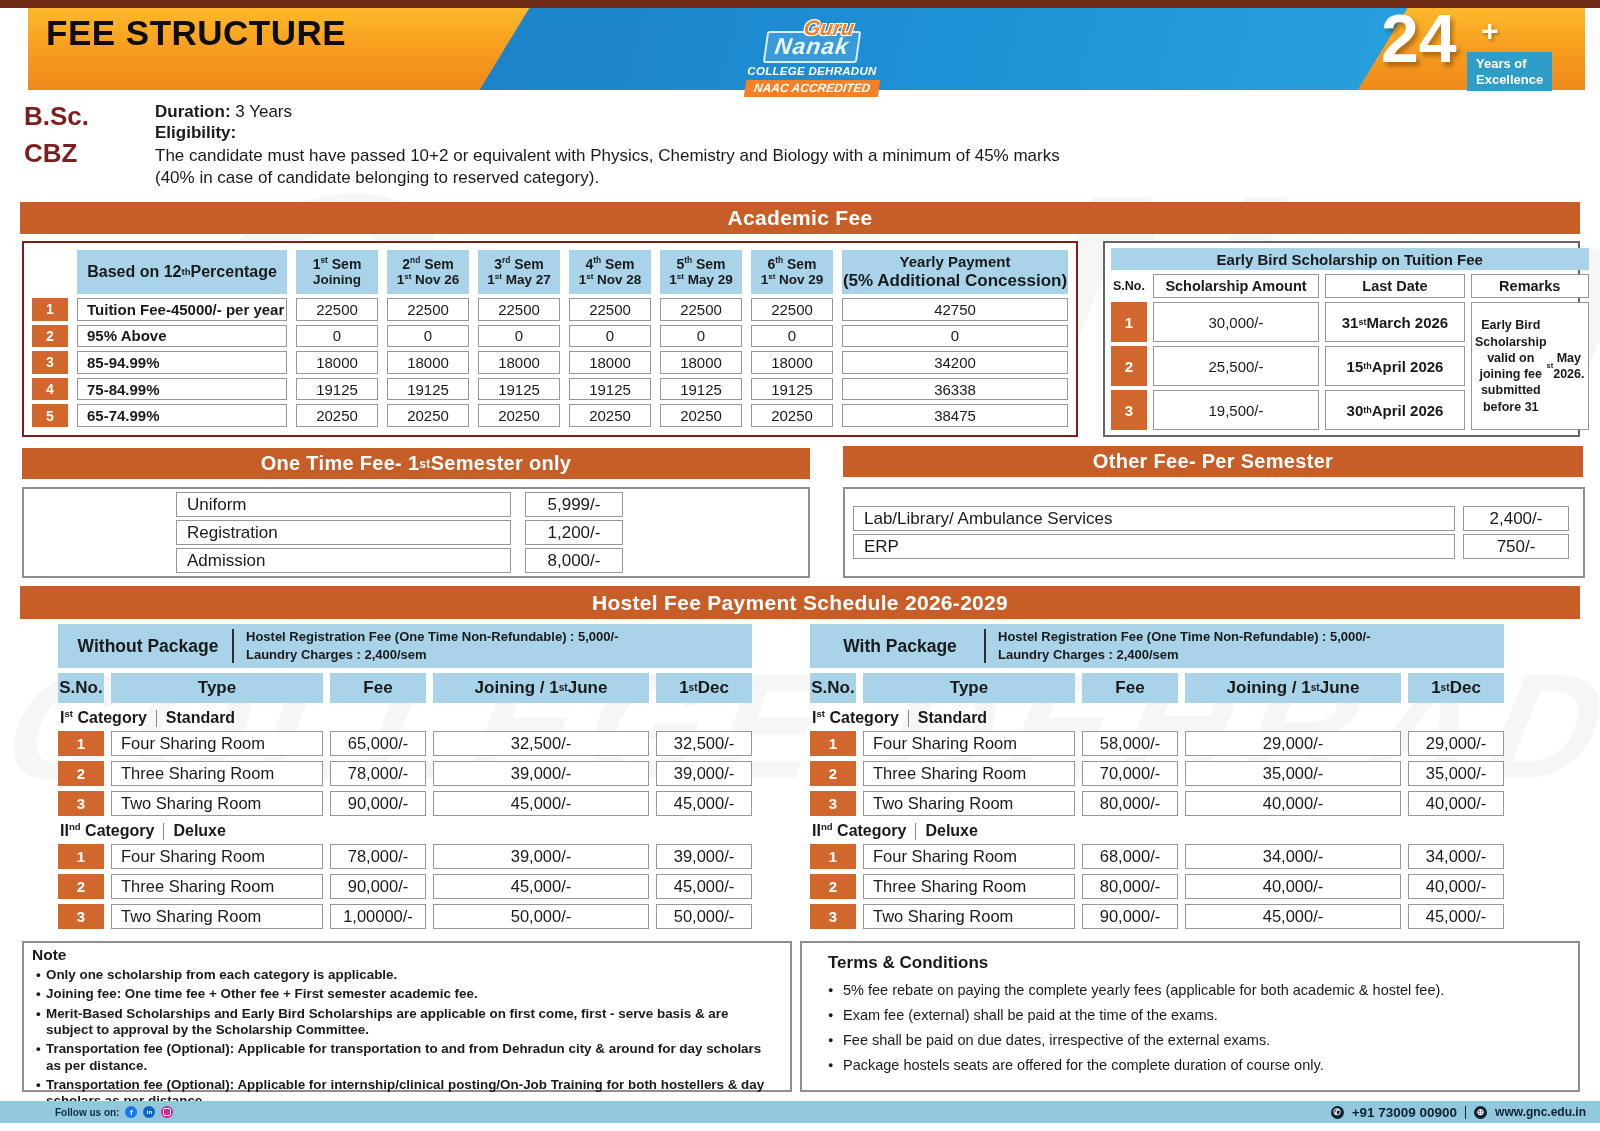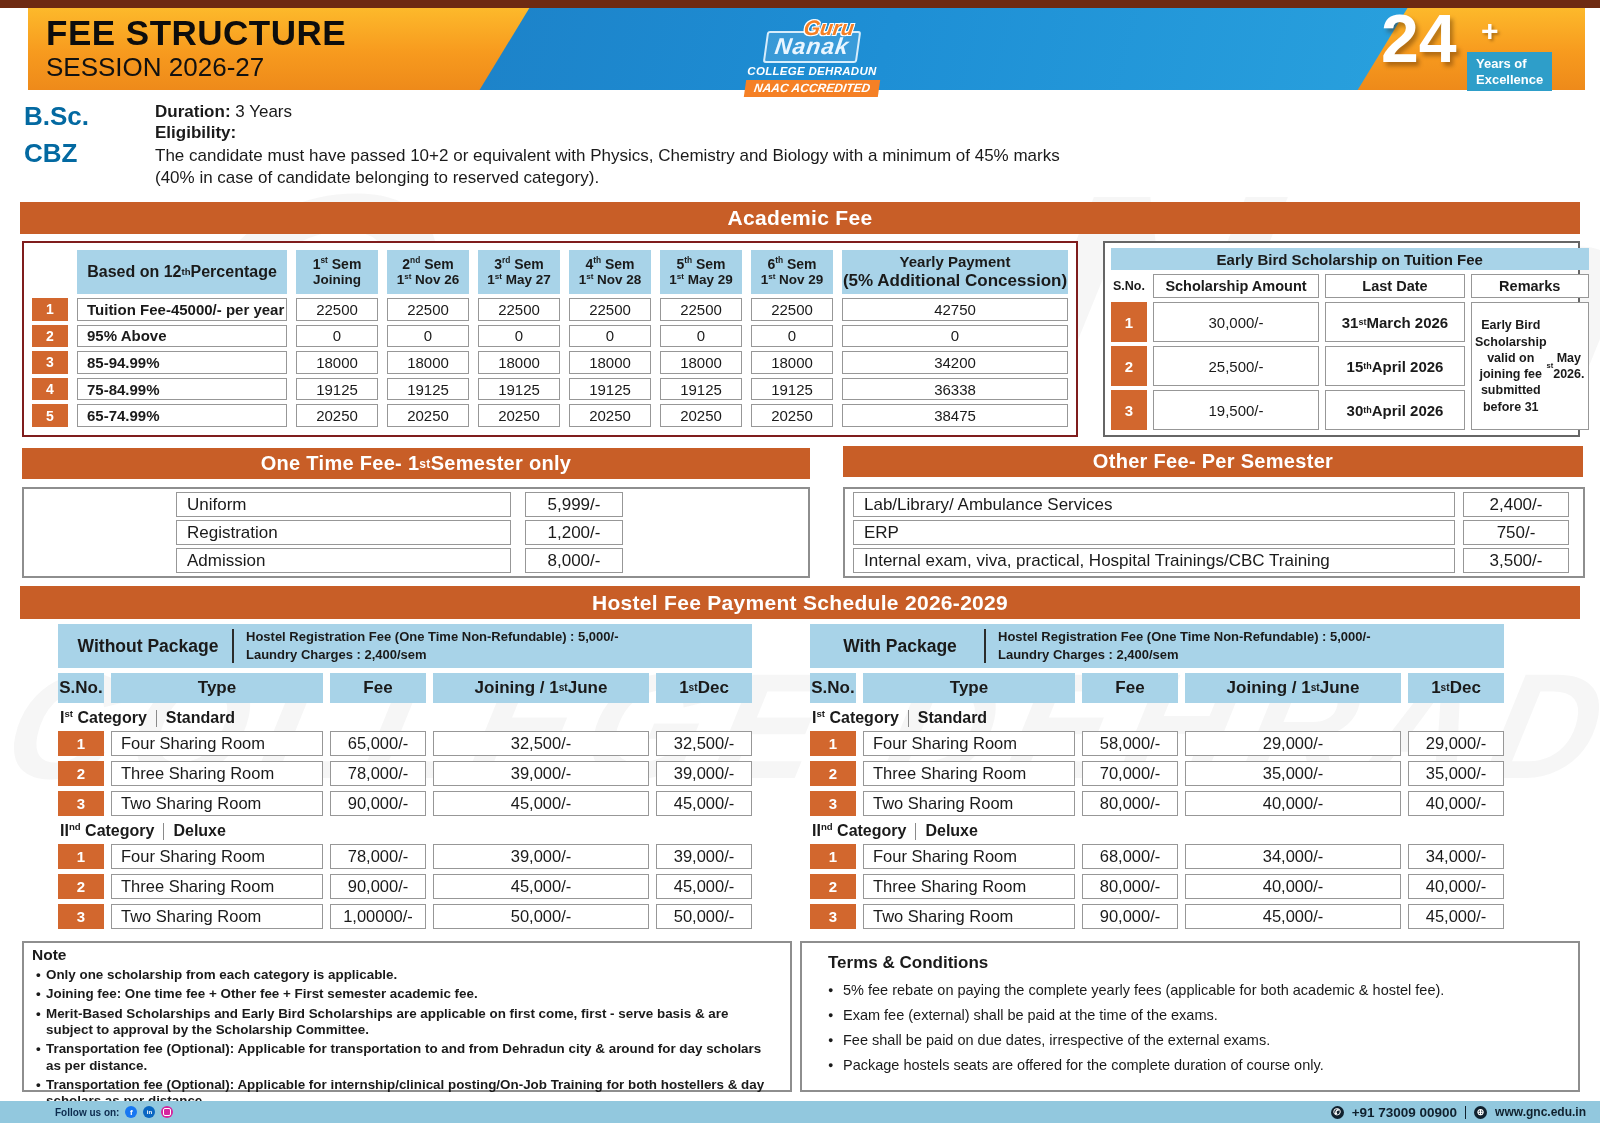--- a/index.html
+++ b/index.html
@@ -24,21 +24,21 @@
   .logo-nanak-box{display:inline-block;transform:skew(-8deg);border:2px solid #D7EDFB;background:rgba(255,255,255,.12);border-radius:3px;padding:0 8px 1px;}
   .logo-nanak{font-size:23px;font-weight:800;font-style:italic;color:#EAF6FF;letter-spacing:1px;}
   .logo-college{font-size:11.5px;font-weight:700;font-style:italic;color:#fff;margin-top:2px;letter-spacing:.3px;white-space:nowrap;}
   .logo-naac{display:inline-block;background:#F58025;color:#fff;font-weight:700;font-style:italic;font-size:12px;padding:1px 9px 2px;margin-top:3px;transform:skew(-8deg);white-space:nowrap;}
   #years-block{position:absolute;right:30px;top:4px;width:196px;height:80px;z-index:3;}
   #years-num{position:absolute;left:22px;top:-8px;font-size:68px;font-weight:800;color:#fff;text-shadow:3px 4px 4px rgba(70,35,0,.4);line-height:1;}
   #years-plus{position:absolute;left:122px;top:2px;font-size:30px;font-weight:800;color:#fff;text-shadow:2px 2px 3px rgba(70,35,0,.4);}
   #years-box{position:absolute;left:108px;top:40px;background:#2E9EC9;color:#fff;font-weight:700;font-size:13px;line-height:1.2;padding:4px 9px;}
 
   
-  .prog-code{position:absolute;left:24px;font-size:26px;font-weight:700;color:#0369a1;z-index:1;}
+  .prog-code{position:absolute;left:24px;font-size:26px;font-weight:700;color:#7f1d1d;z-index:1;}
   #prog-line1{top:101px;} #prog-line2{top:138px;}
   .abs{position:absolute;z-index:1;}
   .lbl{font-weight:700;}
   #duration-line{left:155px;top:102px;font-size:17px;}
   #elig-label{left:155px;top:123px;font-size:17px;font-weight:700;}
   #elig-line1{left:155px;top:146px;font-size:17px;}
   #elig-line2{left:155px;top:168px;font-size:17px;}
 
   
   .banner{position:absolute;background:#C85E27;color:#fff;font-weight:700;display:flex;align-items:center;justify-content:center;letter-spacing:.3px;z-index:1;}
@@ -129,21 +129,20 @@
 
   <div class="wm" id="wm1">Guru Nanak</div>
   <div class="wm" id="wm2">COLLEGE DEHRADUN</div>
 
   <div id="topbar"></div>
 
   <header id="header">
     <div id="header-blue"></div>
     <div id="title-block">
       <div id="main-title">FEE STRUCTURE</div>
-      <div id="session">SESSION 2026-27</div>
     </div>
     <div id="logo">
       <div class="logo-guru">Guru</div>
       <div class="logo-nanak-box">
         <span class="logo-nanak">Nanak</span>
       </div>
       <div class="logo-college">COLLEGE DEHRADUN</div>
       <div class="logo-naac">NAAC ACCREDITED</div>
     </div>
     <div id="years-block">
@@ -307,24 +306,20 @@
       <div class="fee-row">
         <div class="flabel">Lab/Library/ Ambulance Services</div>
         <div class="fvalue">2,400/-</div>
       </div>
 
       <div class="fee-row">
         <div class="flabel">ERP</div>
         <div class="fvalue">750/-</div>
       </div>
 
-      <div class="fee-row">
-        <div class="flabel">Internal exam, viva, practical, Hospital Trainings/CBC Training</div>
-        <div class="fvalue">3,500/-</div>
-      </div>
 
   </div>
 
   <div class="banner" id="hostel-banner">Hostel Fee Payment Schedule 2026-2029</div>
 
   <div class="htable" id="htable0">
     <div class="pkg-head">
       <div class="pkg-name">Without Package</div>
       <div class="pkg-div"></div>
       <div class="pkg-notes">

